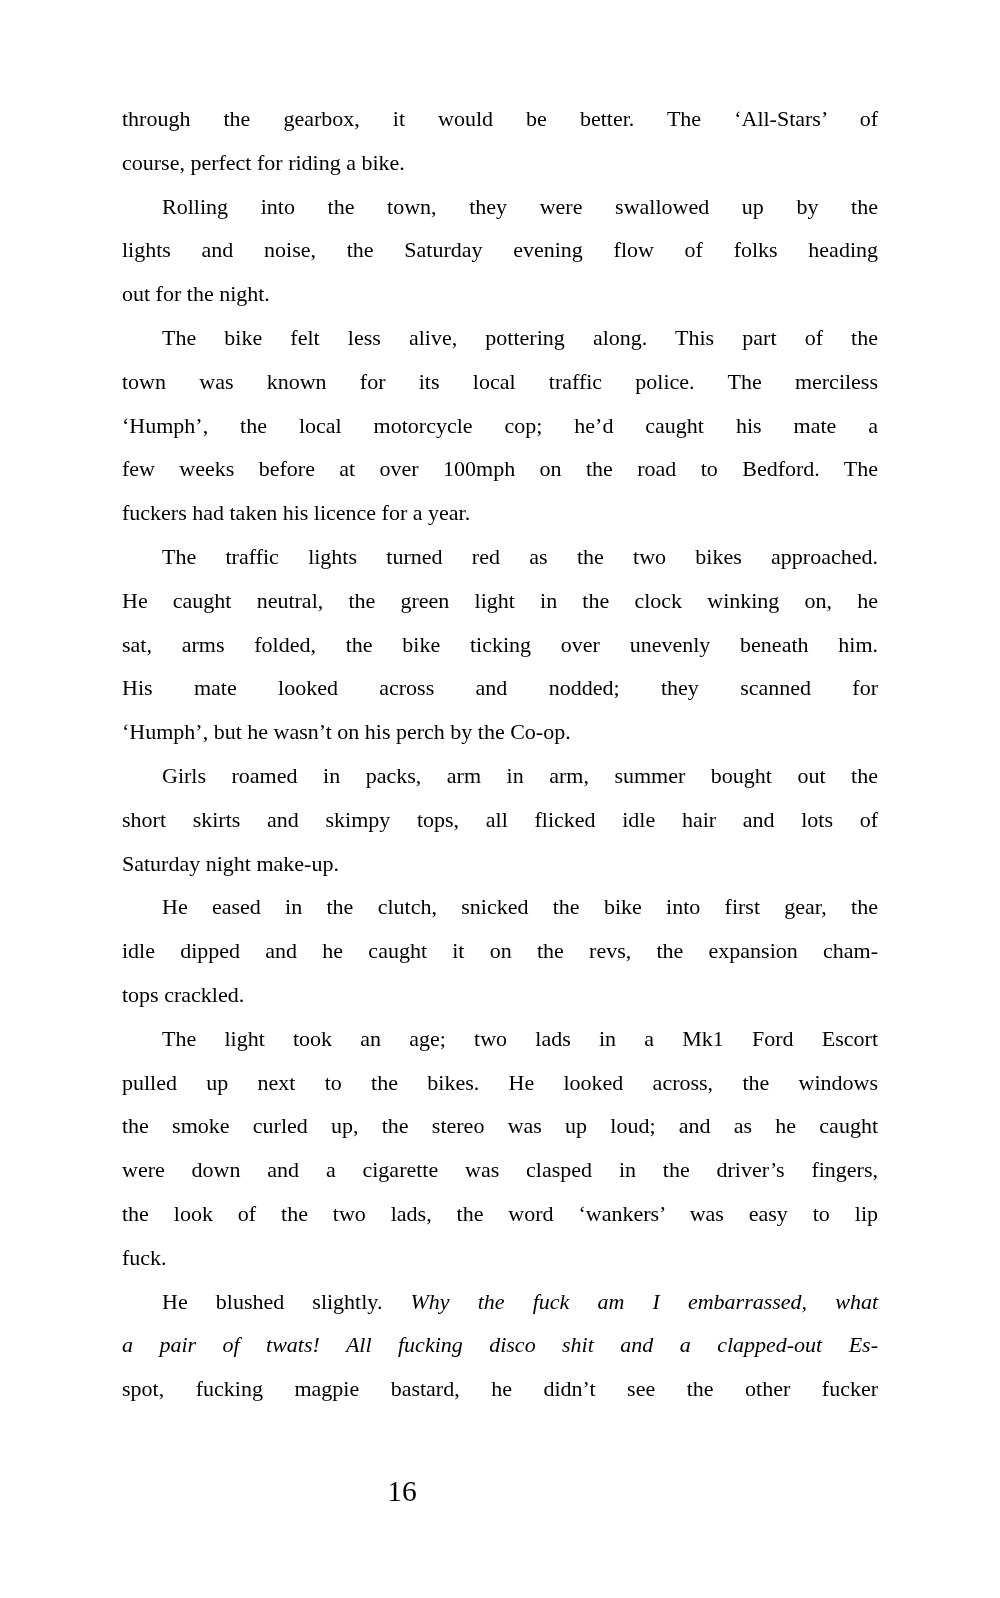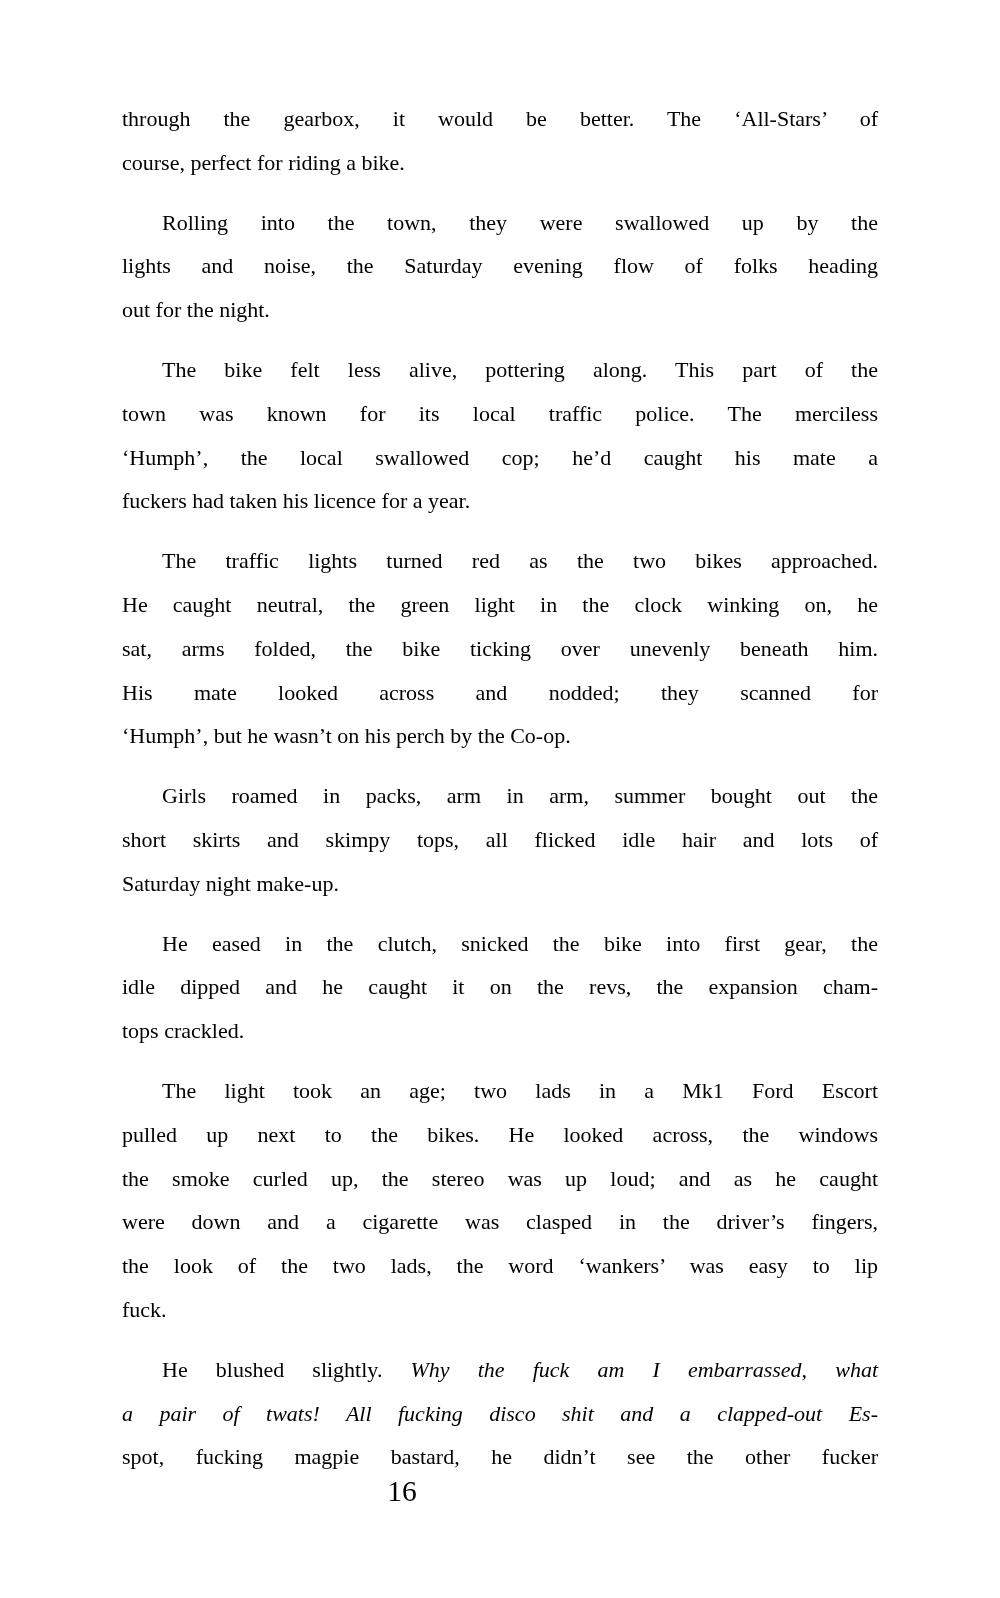--- a/index.html
+++ b/index.html
@@ -32,21 +32,20 @@
   .line.justify {
     text-align: justify;
     text-align-last: justify;
   }
   .line.left {
     text-align: right;
     text-align-last: left;
   }
   .line.indent {
     text-indent: 40px;
-    margin-top: 16px;
   }
   .italic {
     font-style: italic;
   }
   .page-number {
     position: absolute;
     top: 1470px;
     left: 0;
     width: 804px;
     text-align: center;
@@ -58,21 +57,22 @@
 <body>
 
 <div class="text-block">
     <div class="line justify"><span>through the gearbox, it would be better. The ‘All-Stars’ of</span></div>
     <div class="line left"><span>course, perfect for riding a bike.</span></div>
     <div class="line justify indent"><span>Rolling into the town, they were swallowed up by the</span></div>
     <div class="line justify"><span>lights and noise, the Saturday evening flow of folks heading</span></div>
     <div class="line left"><span>out for the night.</span></div>
     <div class="line justify indent"><span>The bike felt less alive, pottering along. This part of the</span></div>
     <div class="line justify"><span>town was known for its local traffic police. The merciless</span></div>
-    <div class="line justify"><span>‘Humph’, the local swallowed cop; he’d caught his mate a</span></div>
+    <div class="line justify"><span>‘Humph’, the local motorcycle cop; he’d caught his mate a</span></div>
+    <div class="line justify"><span>few weeks before at over 100mph on the road to Bedford. The</span></div>
     <div class="line left"><span>fuckers had taken his licence for a year.</span></div>
     <div class="line justify indent"><span>The traffic lights turned red as the two bikes approached.</span></div>
     <div class="line justify"><span>He caught neutral, the green light in the clock winking on, he</span></div>
     <div class="line justify"><span>sat, arms folded, the bike ticking over unevenly beneath him.</span></div>
     <div class="line justify"><span>His mate looked across and nodded; they scanned for</span></div>
     <div class="line left"><span>‘Humph’, but he wasn’t on his perch by the Co-op.</span></div>
     <div class="line justify indent"><span>Girls roamed in packs, arm in arm, summer bought out the</span></div>
     <div class="line justify"><span>short skirts and skimpy tops, all flicked idle hair and lots of</span></div>
     <div class="line left"><span>Saturday night make-up.</span></div>
     <div class="line justify indent"><span>He eased in the clutch, snicked the bike into first gear, the</span></div>

